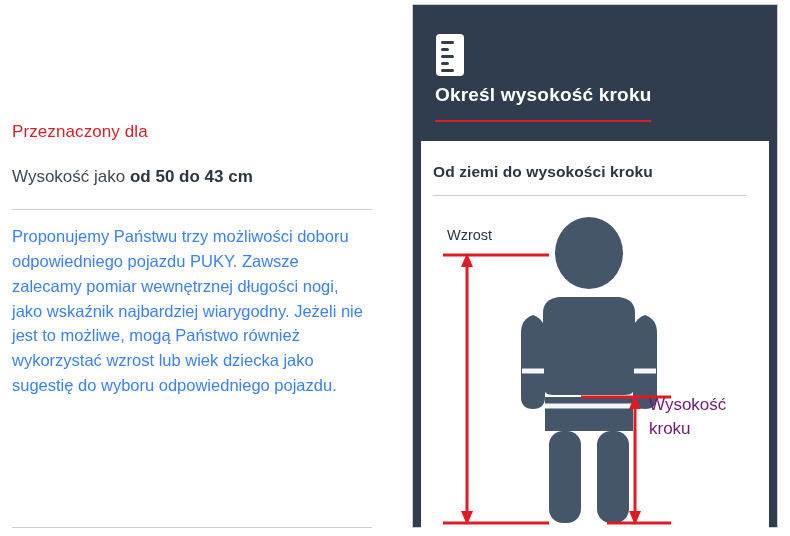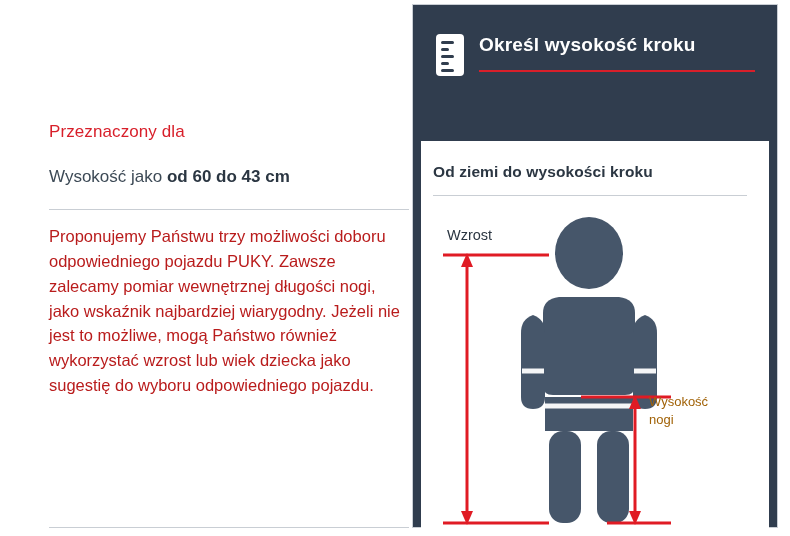--- a/index.html
+++ b/index.html
@@ -17,21 +17,20 @@
     background: #ffffff;
   }
 
   
   .left {
     position: absolute;
     left: 12px;
     top: 0;
     width: 368px;
     height: 536px;
-    margin-left: 37px;
   }
   .left-inner {
     position: absolute;
     left: 0;
     top: 122px;
     width: 360px;
   }
   .target-label {
     color: #d81f2a;
     font-size: 17px;
@@ -45,21 +44,21 @@
     line-height: 1.25;
   }
   .spec b { color: #2b3642; font-weight: bold; }
   .divider {
     border: none;
     border-top: 1px solid #c9ced4;
     margin: 22px 0 14px 0;
     width: 360px;
   }
   .paragraph {
-    color: #b91c1c;
+    color: #3b82f6;
     font-size: 16.5px;
     line-height: 1.5;
     width: 360px;
   }
   .bottom-rule {
     position: absolute;
     left: 0;
     bottom: 8px;
     width: 360px;
     border-top: 1px solid #c9ced4;
@@ -74,20 +73,21 @@
     height: 524px;
     background: #303d4e;
     border: 1px solid #c9ced4;
     padding: 8px;
   }
   .card-header {
     height: 100px;
     display: flex;
     align-items: flex-start;
     padding: 18px 14px 0 14px;
+    flex-direction: column;
   }
   .ruler-icon {
     flex: 0 0 auto;
     margin-right: 14px;
     margin-top: 2px;
   }
   .header-text {
     flex: 1 1 auto;
   }
   .card-title {
@@ -133,40 +133,40 @@
     position: absolute;
     left: 26px;
     top: 26px;
     color: #2b3642;
     font-size: 14.5px;
   }
   .label-krok {
     position: absolute;
     left: 228px;
     top: 192px;
-    color: #a16207;
-    font-size: 13px;
+    color: #701a75;
+    font-size: 17px;
     line-height: 1.4;
     width: 110px;
   }
 </style>
 </head>
 <body>
 
 <div class="page">
 
   <div class="left">
     <div class="left-inner">
 
       <div class="target-label">Przeznaczony dla</div>
 
 
 
       <div class="spec">
-        <span>Wysokość jako </span><b>od 60 do 43 cm</b>
+        <span>Wysokość jako </span><b>od 50 do 43 cm</b>
       </div>
 
       <hr class="divider">
 
       <div class="paragraph">Proponujemy Państwu trzy możliwości doboru odpowiedniego pojazdu PUKY. Zawsze zalecamy pomiar wewnętrznej długości nogi, jako wskaźnik najbardziej wiarygodny. Jeżeli nie jest to możliwe, mogą Państwo również wykorzystać wzrost lub wiek dziecka jako sugestię do wyboru odpowiedniego pojazdu.</div>
     </div>
     <div class="bottom-rule"></div>
   </div>
 
   <div class="card">
@@ -230,19 +230,19 @@
             <line x1="214" y1="204" x2="214" y2="314"></line>
           </g>
           <polygon points="214,194 208,208 220,208" fill="#e01b24"></polygon>
           <polygon points="214,324 208,310 220,310" fill="#e01b24"></polygon>
         </svg>
 
         <div class="label-wzrost">Wzrost</div>
 
         <div class="label-krok">
           <span>Wysokość</span><br>
-          <span>nogi</span>
+          <span>kroku</span>
         </div>
       </div>
     </div>
   </div>
 
 </div>
 
 </body></html>

